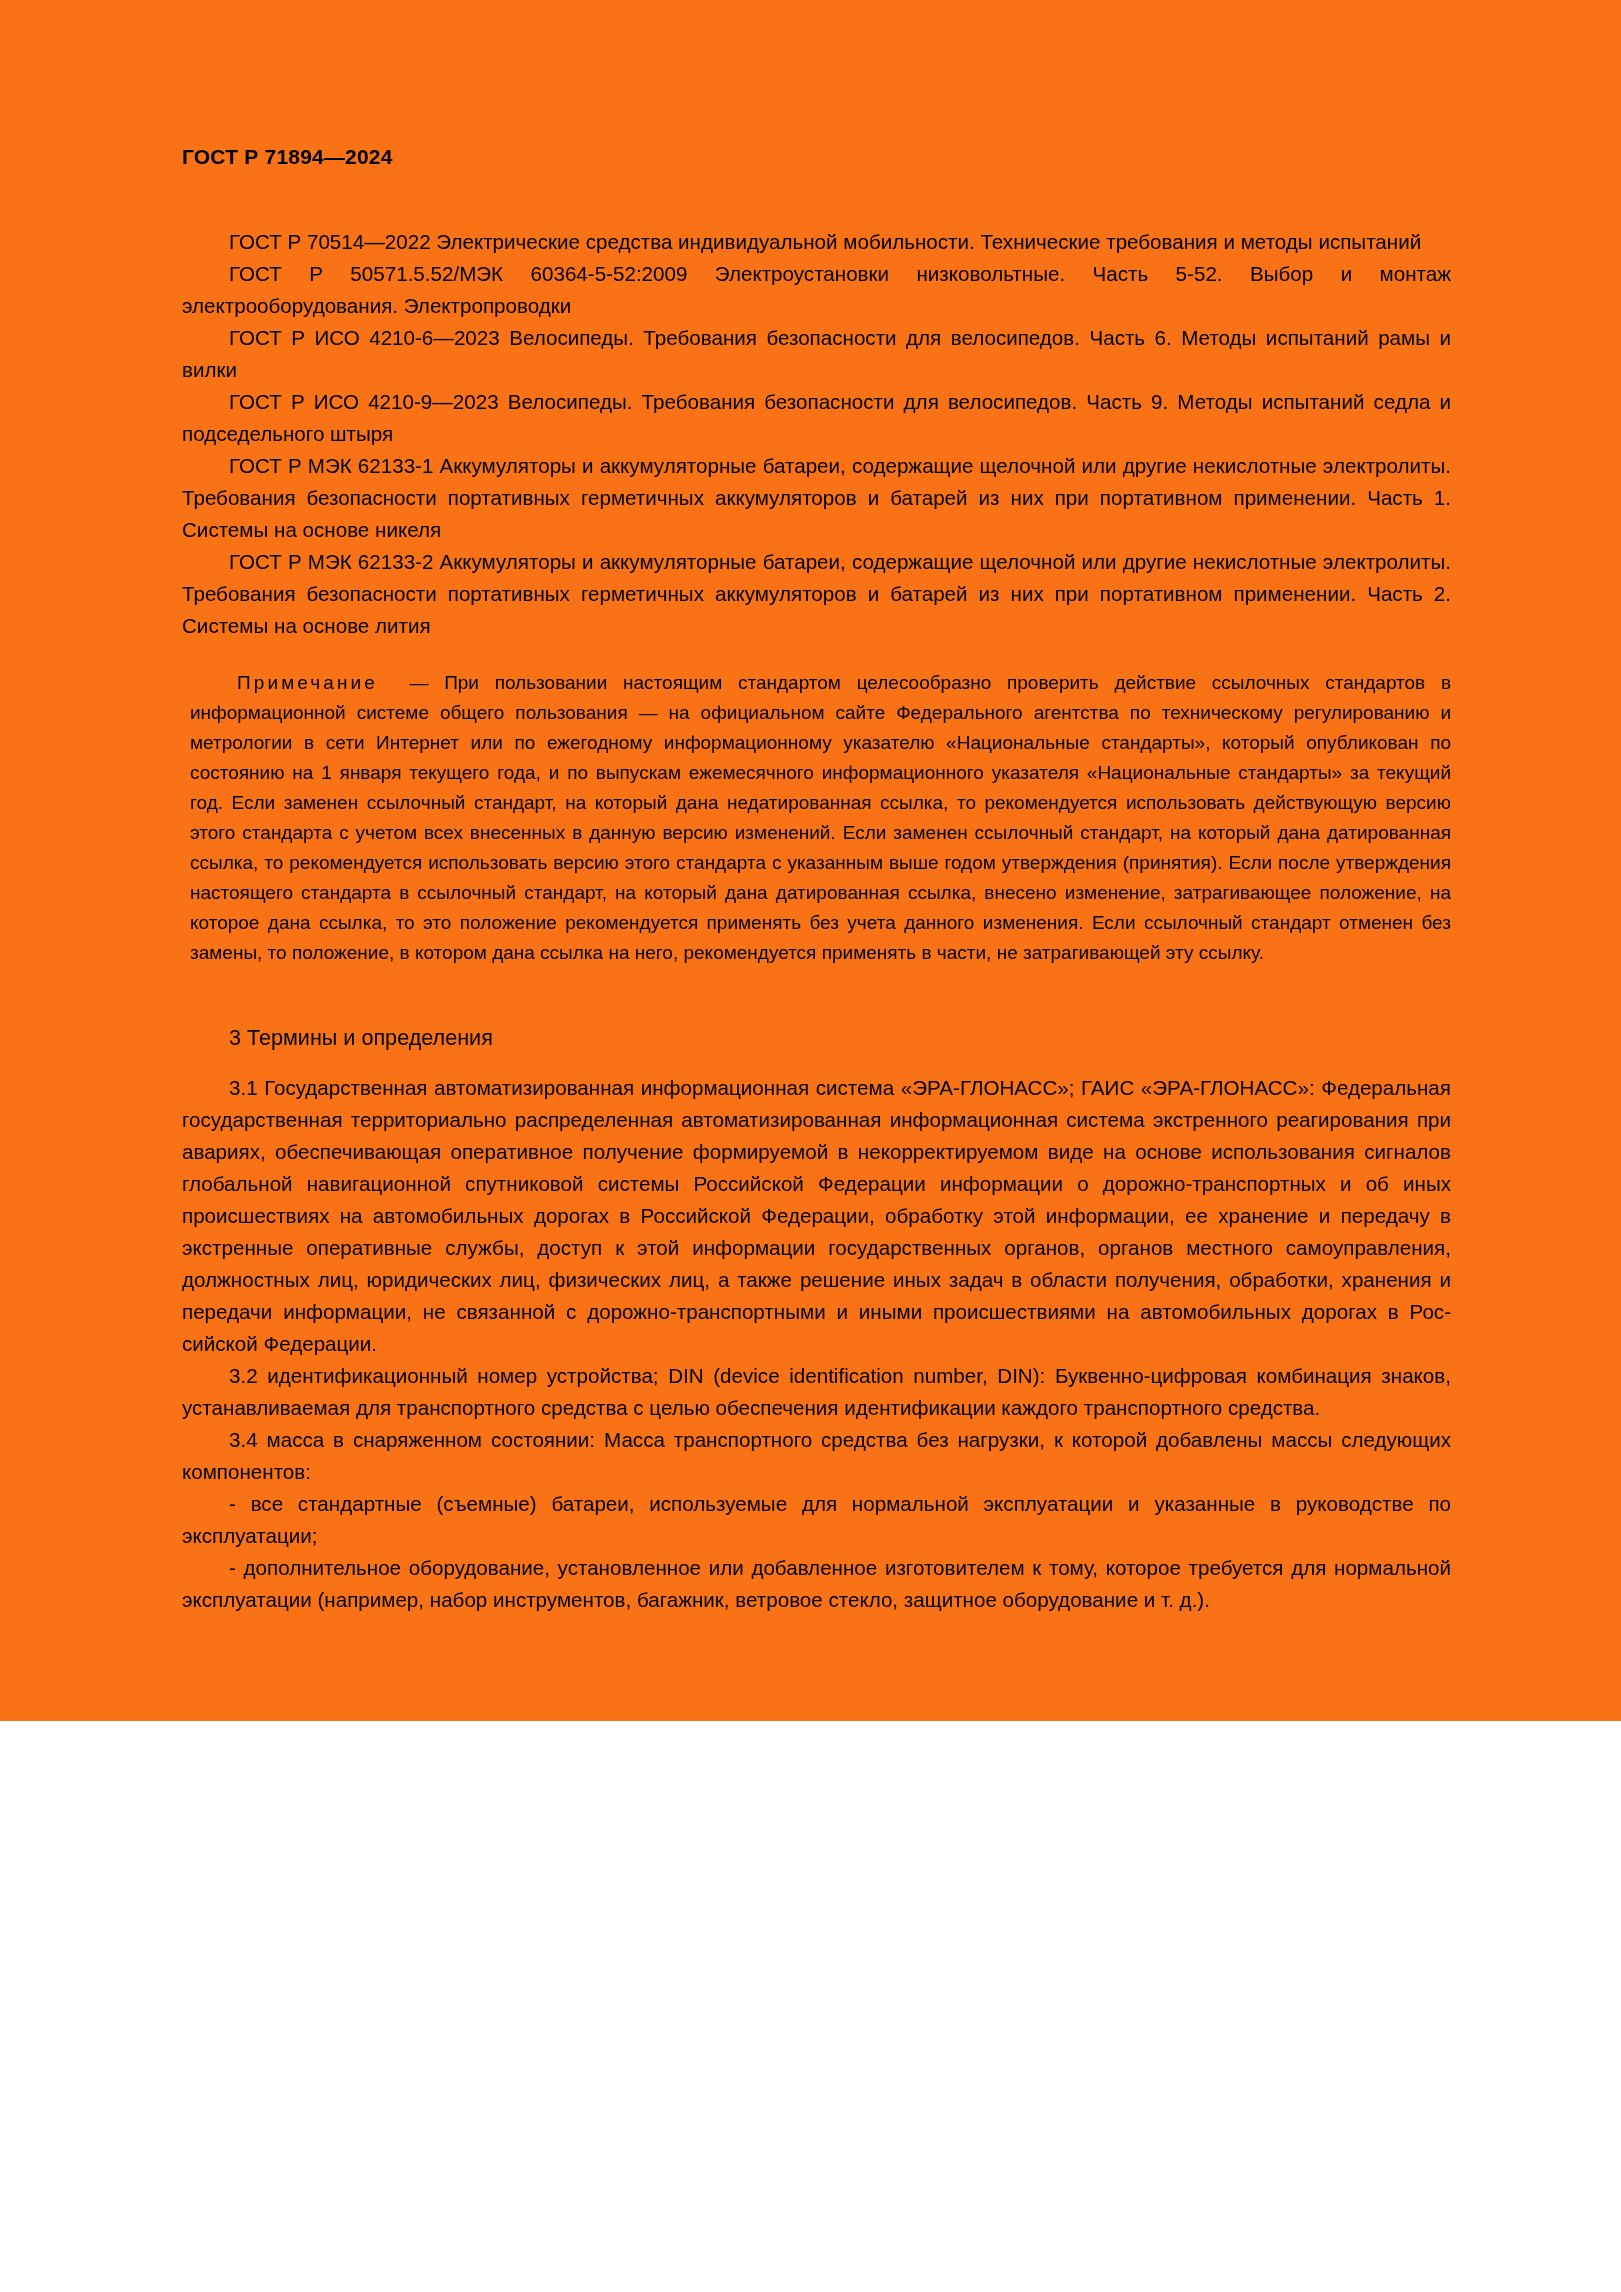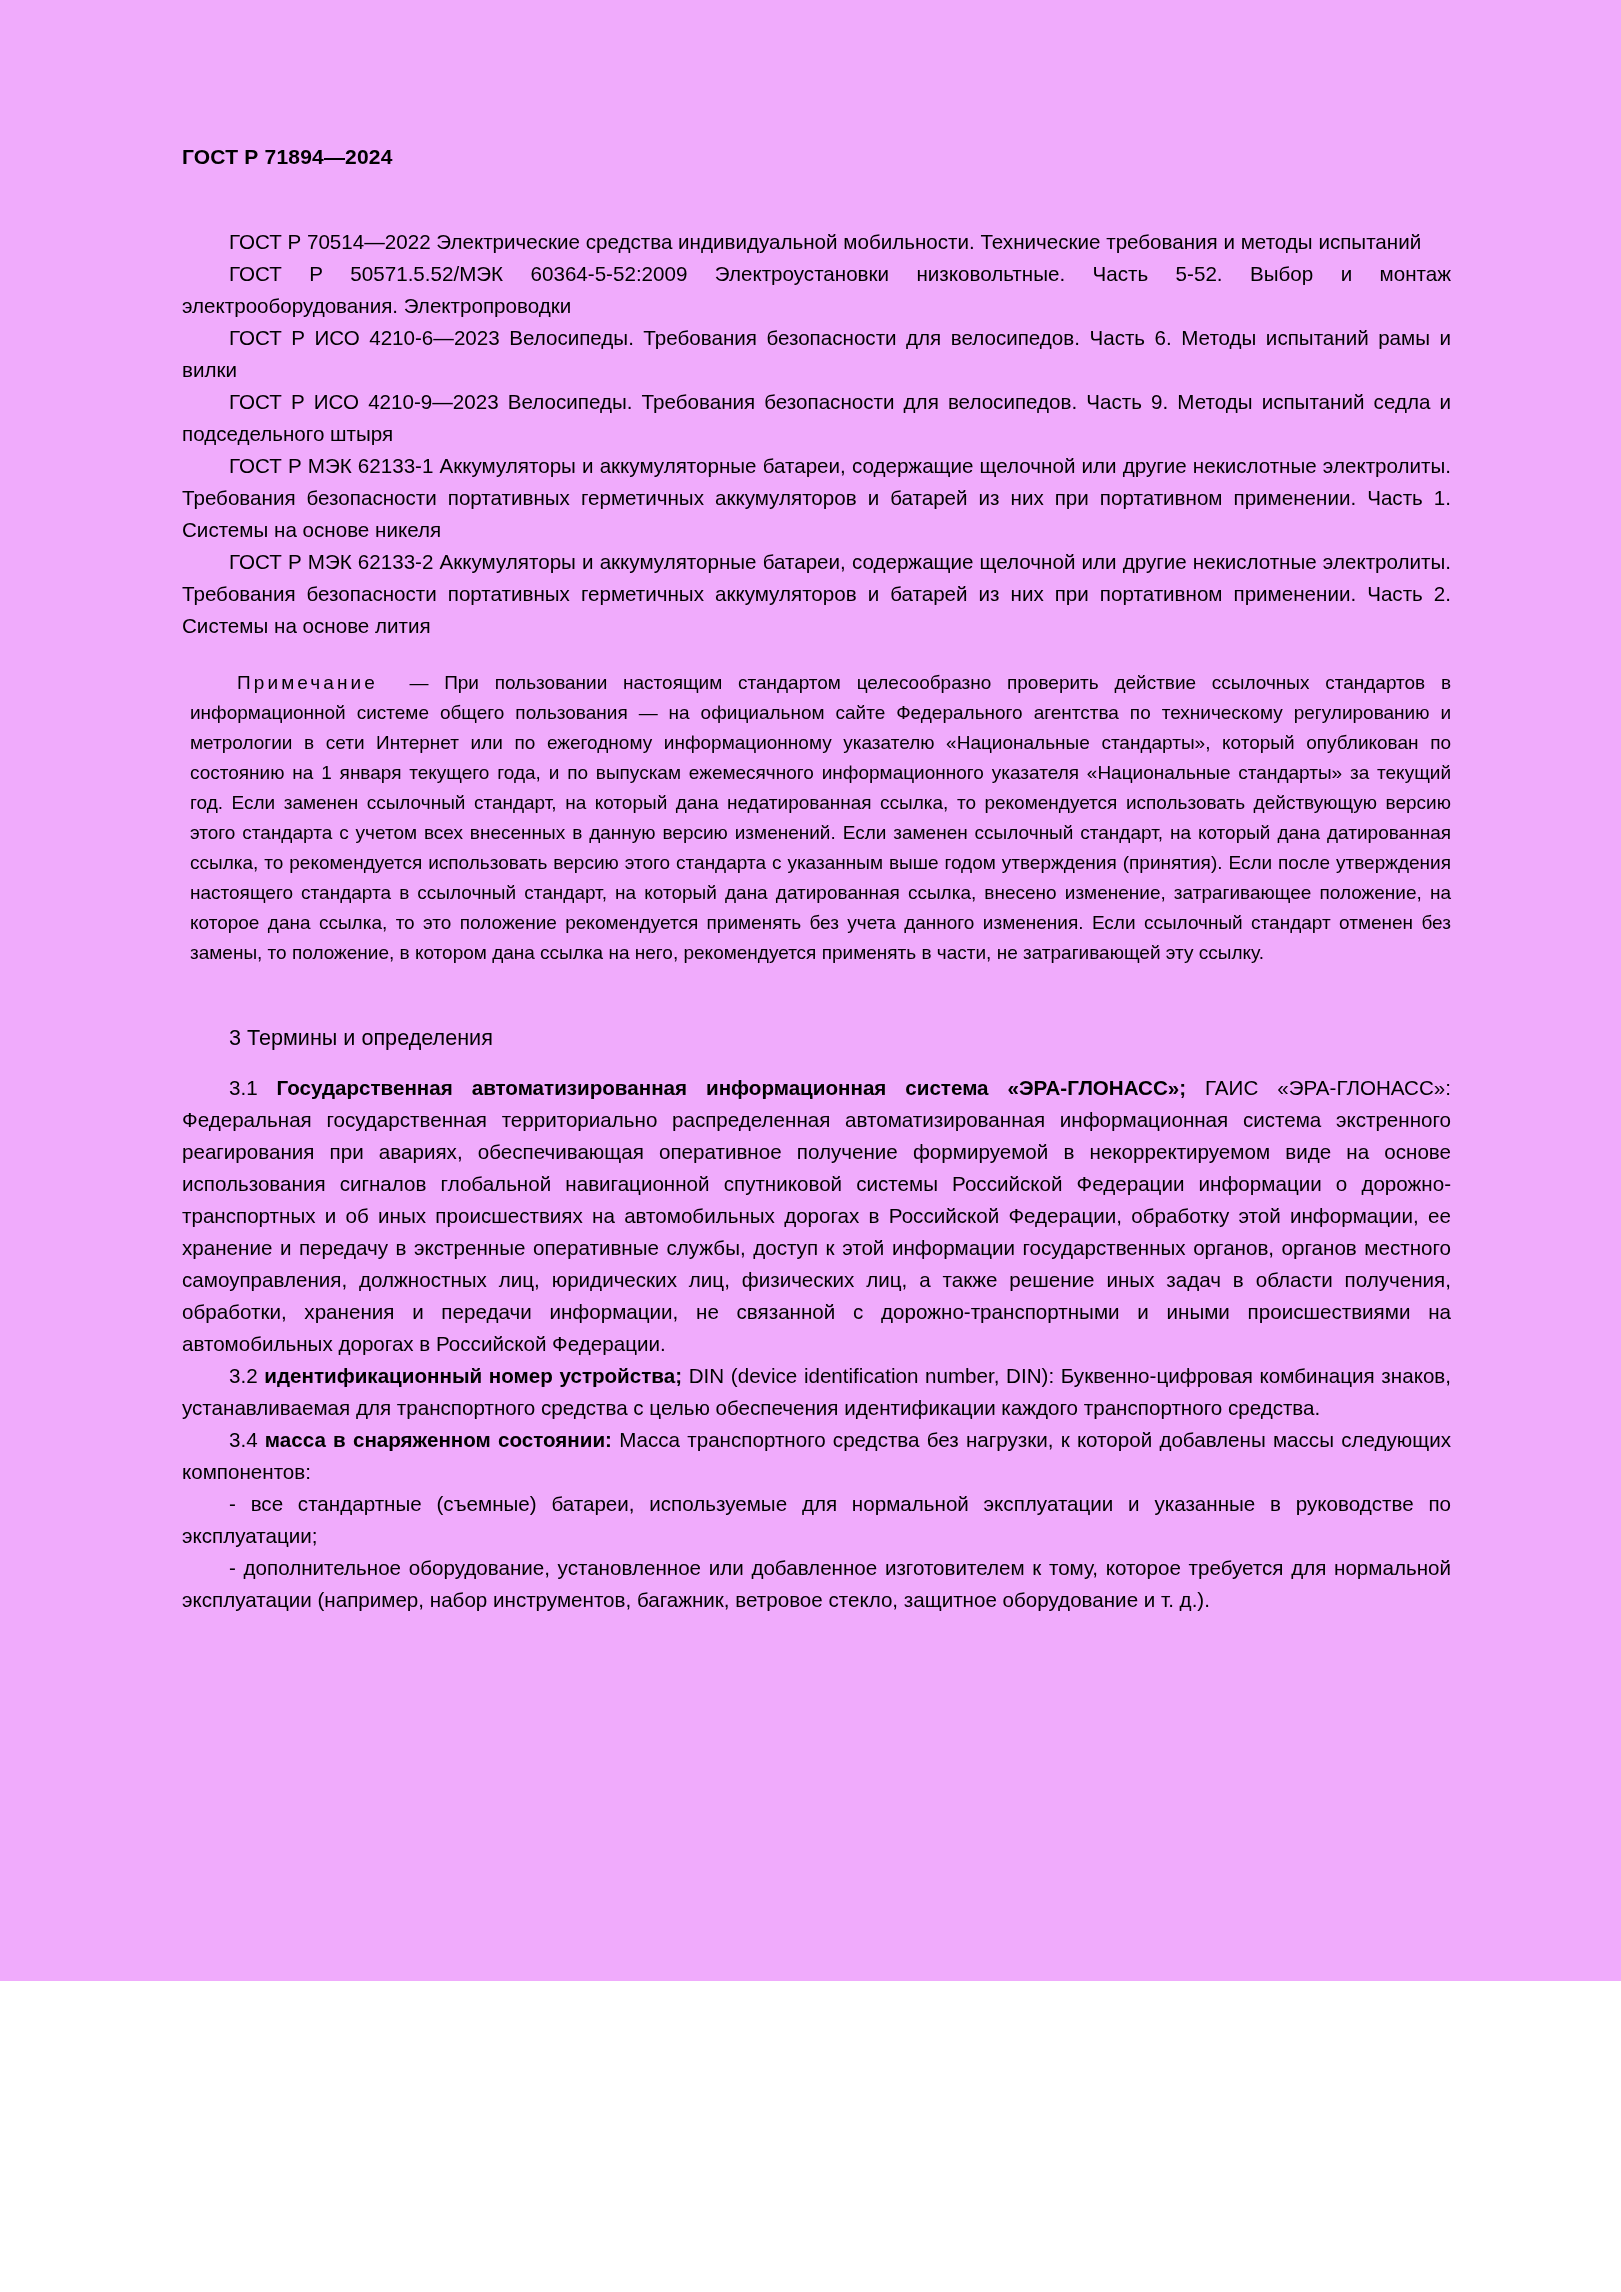--- a/index.html
+++ b/index.html
@@ -7,22 +7,22 @@
     padding: 0;
     background: #ffffff;
   }
   body {
     font-family: "Liberation Sans", sans-serif;
     color: #000000;
   }
   .page {
     position: relative;
     width: 1621px;
-    height: 1981px;
-    background: #f0abfc;
+    height: 1721px;
+    background: #f97316;
     box-sizing: border-box;
     overflow: hidden;
   }
   .content {
     position: absolute;
     left: 182px;
     top: 145px;
     width: 1269px;
   }
   .doc-header {
@@ -58,21 +58,21 @@
     font-weight: normal;
     margin: 57px 0 21.6px 47px;
   }
   .terms p {
     text-indent: 47px;
     margin-bottom: 0;
   }
   .terms p.dash {
     text-indent: 47px;
   }
-  b { font-weight: bold; }
+  b { font-weight: normal; }
   .page-number {
     position: absolute;
     left: 182px;
     top: 2070px;
     font-size: 19.6px;
   }
 </style>
 </head>
 <body>
 

